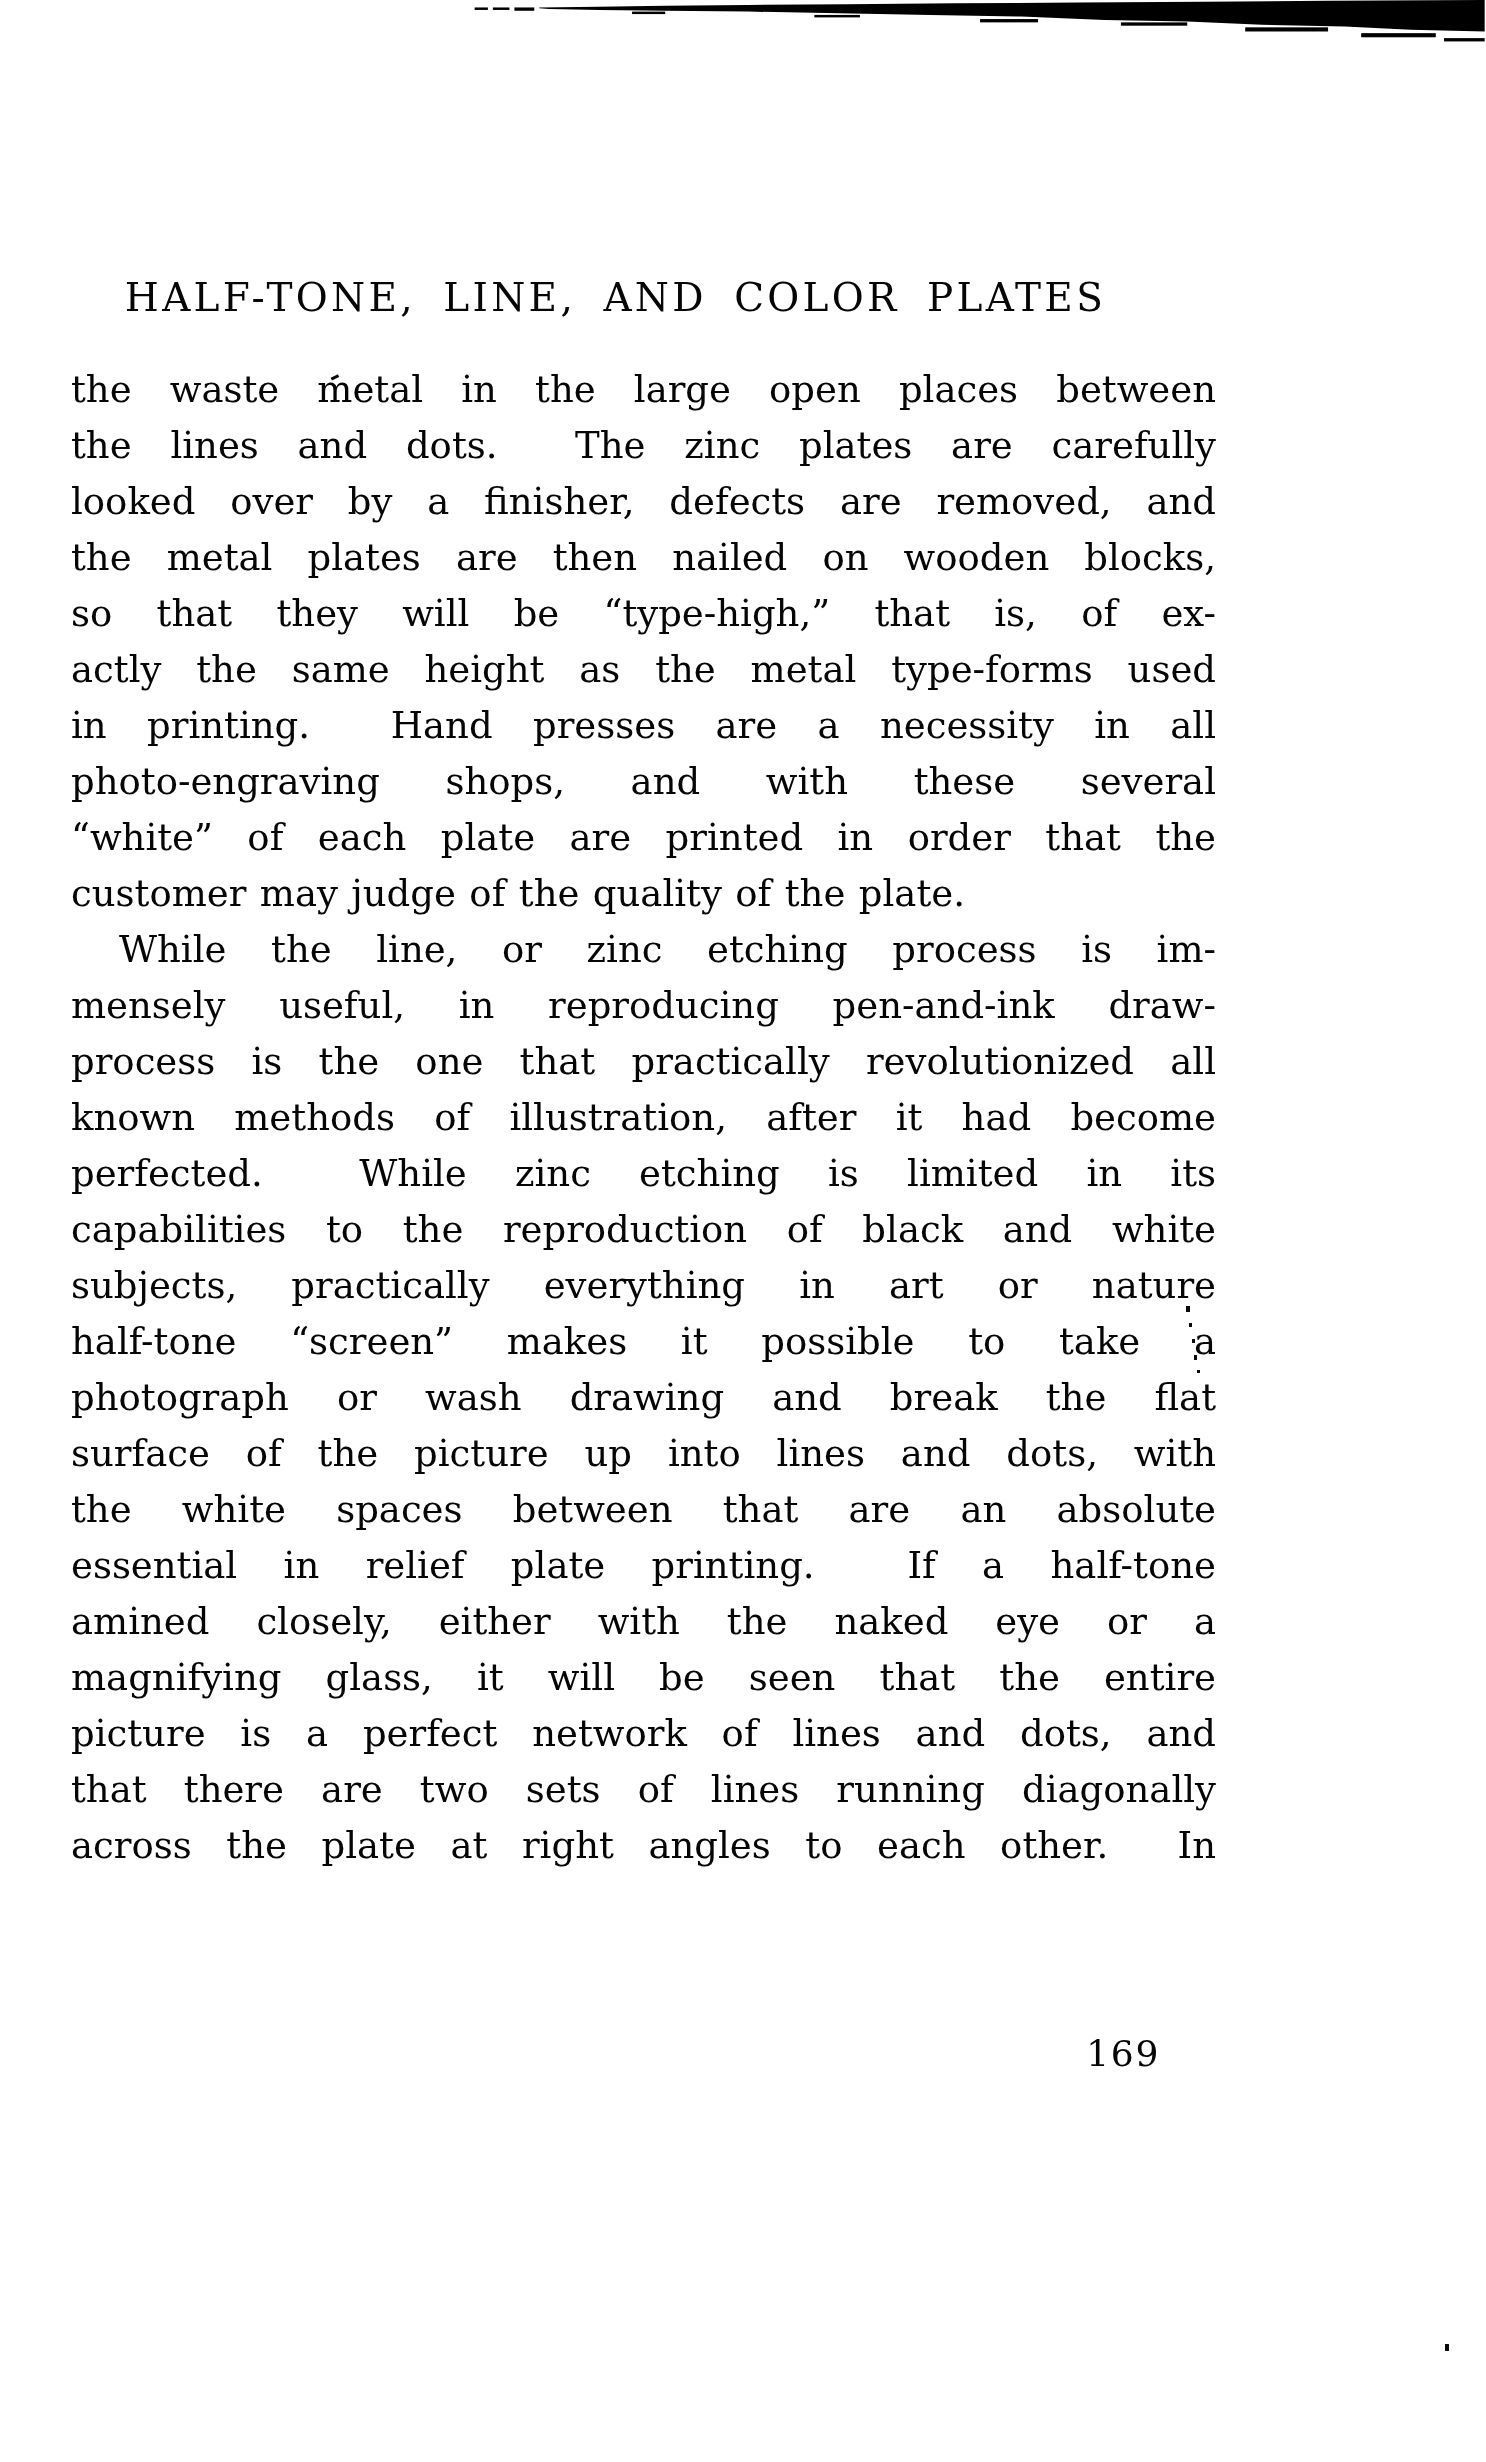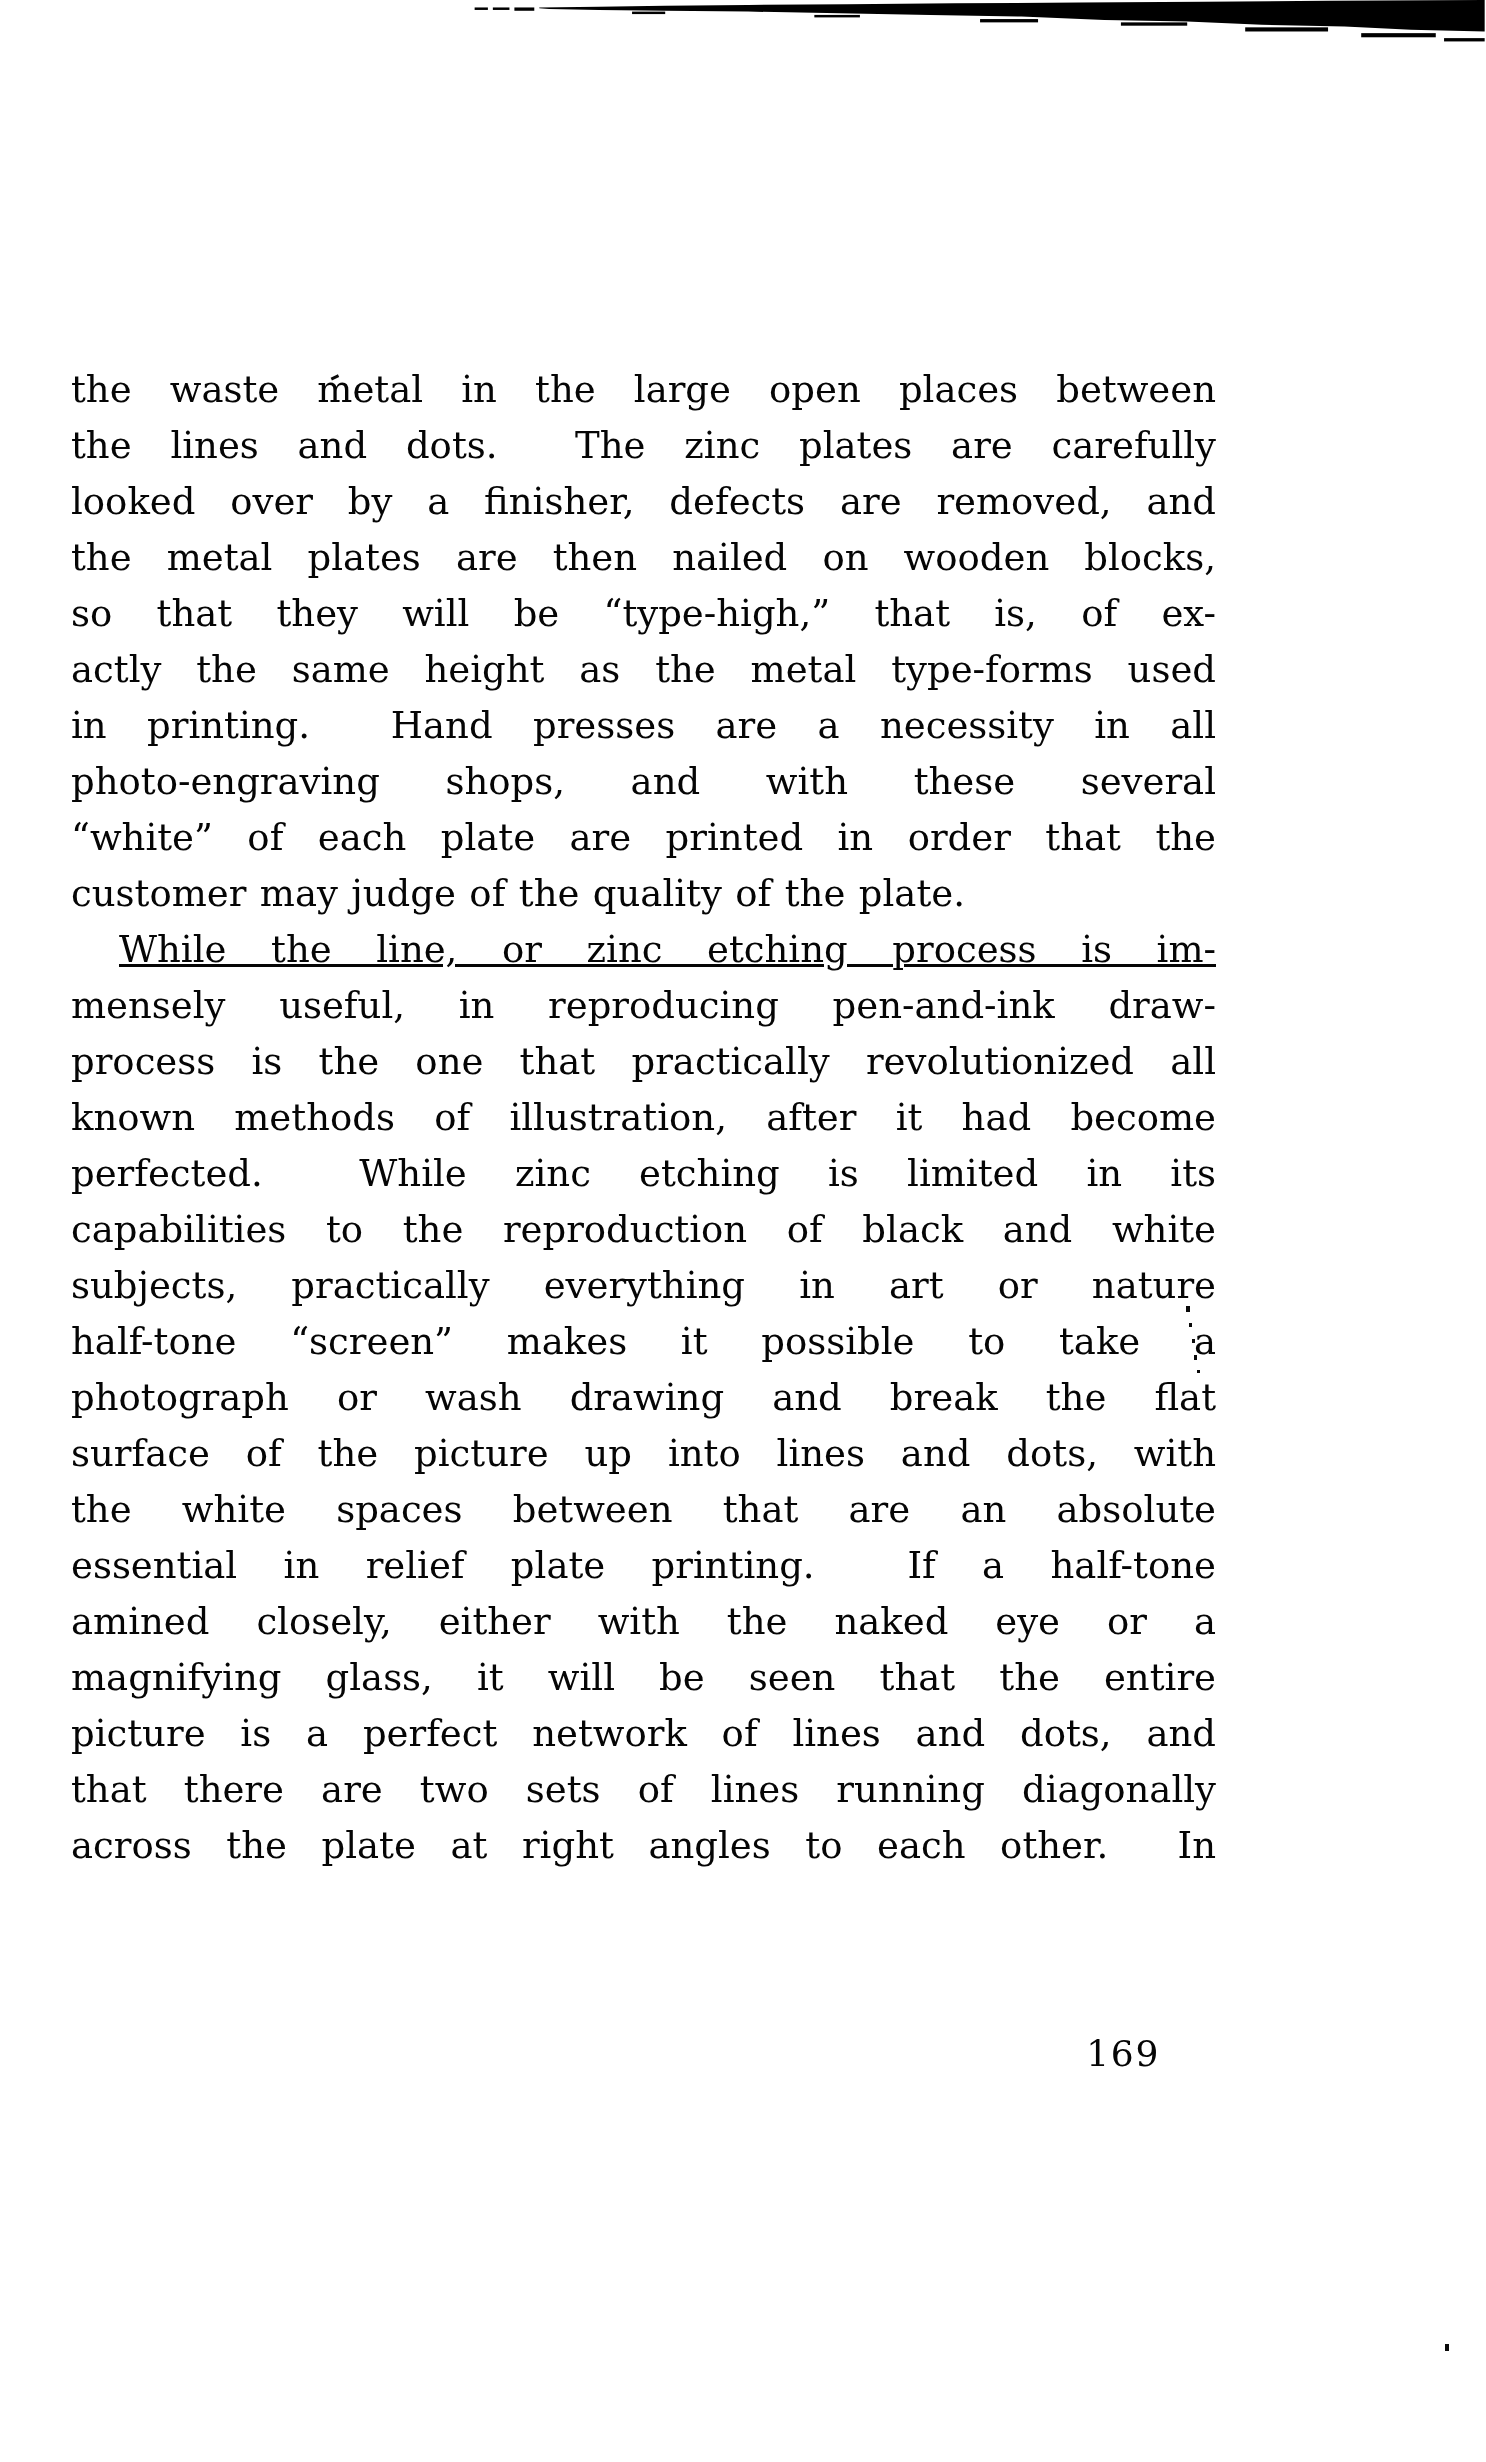--- a/index.html
+++ b/index.html
@@ -49,21 +49,20 @@
     -moz-text-align-last: justify;
     white-space: pre-wrap;
     word-spacing: 1.7px;
   }
   .line.no-stretch {
     text-align-last: left;
     -moz-text-align-last: left;
   }
   .line.indent {
     padding-left: 48px;
-    text-decoration: underline;
   }
   .page-number {
     position: absolute;
     top: 2030px;
     left: 71px;
     width: 1089px;
     text-align: right;
     font-size: 36px;
     line-height: 47px;
     letter-spacing: 1.7px;
@@ -89,20 +88,21 @@
     <rect x="618" y="9" width="24" height="4" fill="#000000"></rect>
     <rect x="760" y="14" width="40" height="3" fill="#000000"></rect>
     <rect x="980" y="18" width="55" height="3" fill="#000000"></rect>
     <rect x="1180" y="23" width="70" height="4" fill="#000000"></rect>
     <rect x="1350" y="27" width="80" height="4" fill="#000000"></rect>
     <rect x="1500" y="33" width="100" height="5" fill="#000000"></rect>
     <rect x="1640" y="40" width="90" height="5" fill="#000000"></rect>
     <rect x="1740" y="46" width="49" height="4" fill="#000000"></rect>
   </svg>
 
+  <div class="running-head">HALF-TONE, LINE, AND COLOR PLATES</div>
 
   <div class="body-text">
     <div class="line">the waste metal in the large open places between</div>
     <div class="line">the lines and dots.  The zinc plates are carefully</div>
     <div class="line">looked over by a finisher, defects are removed, and</div>
     <div class="line">the metal plates are then nailed on wooden blocks,</div>
     <div class="line">so that they will be “type-high,” that is, of ex-</div>
     <div class="line">actly the same height as the metal type-forms used</div>
     <div class="line">in printing.  Hand presses are a necessity in all</div>
     <div class="line">photo-engraving shops, and with these several</div>

